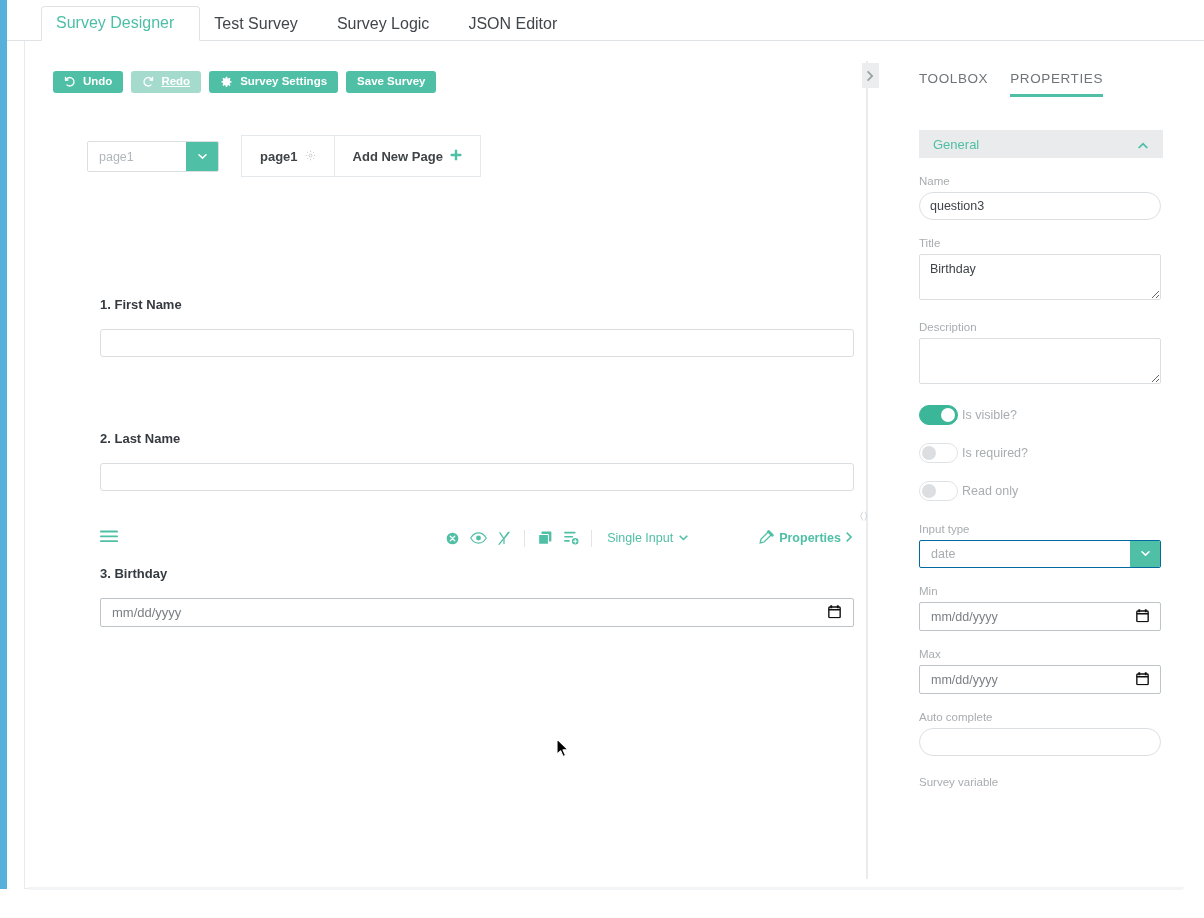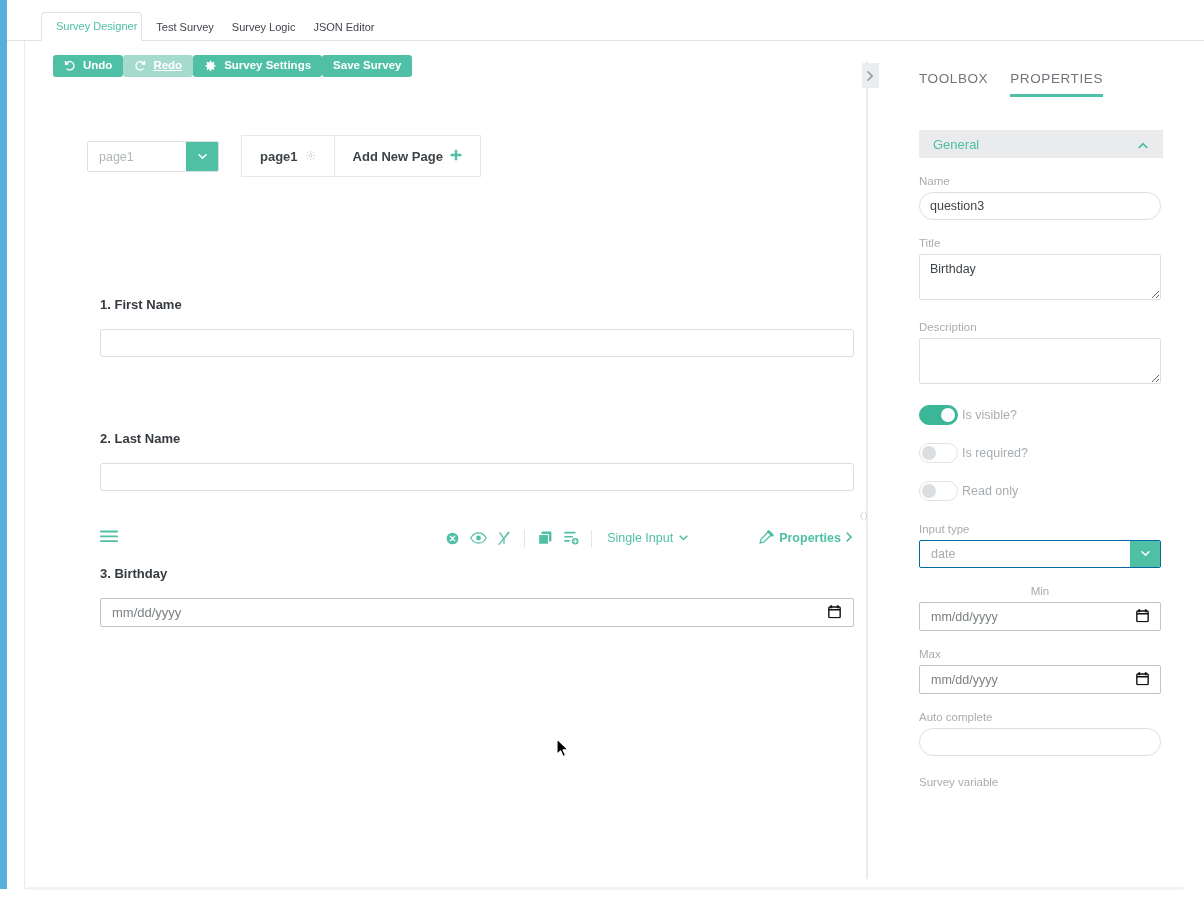--- a/index.html
+++ b/index.html
@@ -34,23 +34,23 @@
     background: #fff;
     border-bottom: 1px solid #dfe3e6;
   }
   .tabstrip-inner {
     display: flex;
     align-items: flex-end;
     height: 100%;
     padding-left: 34px;
   }
   .tab {
-    font-size: 11px;
+    font-size: 16px;
     color: #41464b;
-    padding: 7px 4px 8px 14px;
+    padding: 7px 25px 8px 14px;
     margin-bottom: -1px;
     cursor: pointer;
     white-space: nowrap;
   }
   .tab.active {
     color: #4cbfa6;
     background: #fff;
     border: 1px solid #dfe3e6;
     border-bottom: 1px solid #fff;
     border-radius: 4px 4px 0 0;
@@ -76,23 +76,23 @@
   
   .designer {
     position: absolute;
     left: 0; top: 0;
     width: 840px; height: 100%;
     overflow: hidden;
   }
 
   .toolbar-row {
     position: absolute;
-    left: 28px; top: 14px;
-    display: flex;
-    gap: 0;
+    left: 28px; top: 30px;
+    display: flex;
+    gap: 8px;
   }
   .btn {
     display: inline-flex;
     align-items: center;
     gap: 7px;
     height: 22px;
     padding: 0 11px;
     border: none;
     border-radius: 3px;
     background: #4fbfa5;
@@ -750,21 +750,21 @@
         <div class="sel-wrap">
           <div class="val">date</div>
           <div class="arrow">
             <svg width="11" height="8" viewBox="0 0 12 8" fill="#fff">
               <path d="M1 1.5 L6 6.5 L11 1.5 L9.6 0.6 L6 4 L2.4 0.6 Z"></path>
             </svg>
           </div>
         </div>
       </div>
 
-      <div class="field" style="margin-top:17px;text-align:center;">
+      <div class="field" style="margin-top:17px;">
         <div class="field-label">Min</div>
         <div class="field-date">
           <span>mm/dd/yyyy</span>
           <span class="cal">
             <svg width="13" height="14" viewBox="0 0 14 15" fill="none" stroke="#111" stroke-width="1.5">
               <rect x="0.9" y="2.6" width="12.2" height="11.5" rx="1"></rect>
               <path d="M3.5 0.9 v3" stroke-width="2"></path>
               <path d="M10.5 0.9 v3" stroke-width="2"></path>
               <path d="M0.9 5.6 h12.2"></path>
             </svg>

